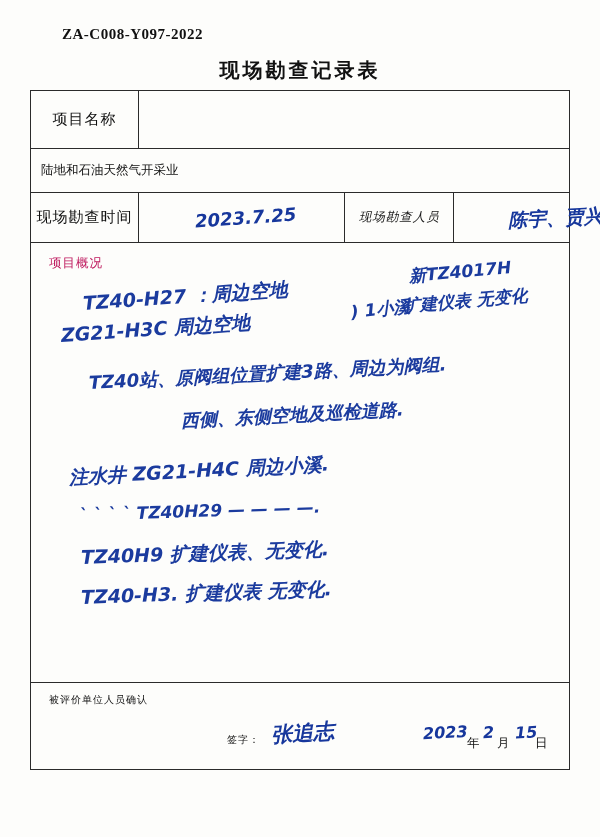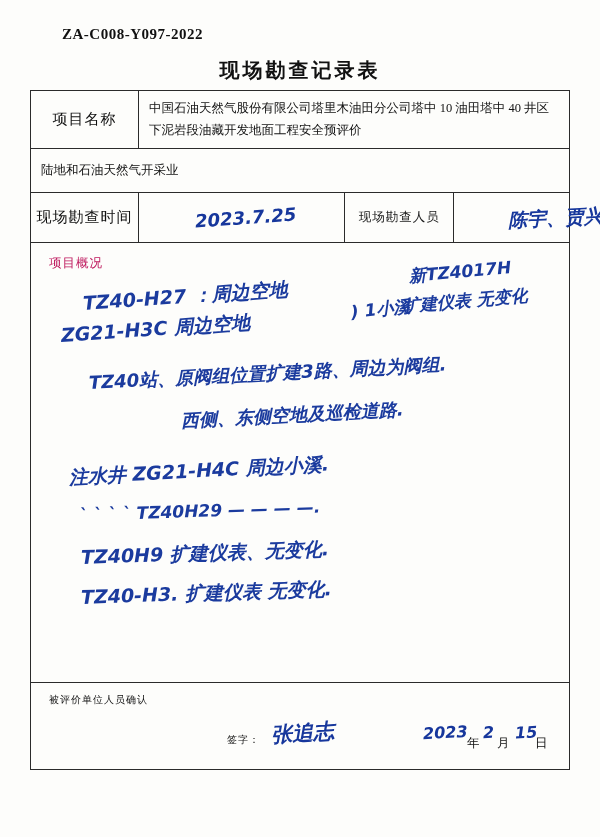--- a/index.html
+++ b/index.html
@@ -102,20 +102,21 @@
     border-left: 1.2px solid #2b2b2b;
     border-right: 1.2px solid #2b2b2b;
     display: flex;
     align-items: center;
     justify-content: center;
     font-family: "Liberation Serif", serif;
     font-size: 12.5px;
     letter-spacing: 1px;
     box-sizing: border-box;
     text-align: center;
+    font-style: italic;
   }
 
   .hand {
     font-family: "DejaVu Sans", sans-serif;
     color: #17379c;
     font-style: italic;
     font-weight: bold;
     white-space: nowrap;
   }
 
@@ -194,21 +195,20 @@
 
 <div class="page">
 
   <div class="doc-code">ZA-C008-Y097-2022</div>
   <div class="doc-title">现场勘查记录表</div>
 
   <div class="table-wrap">
 
     <div class="row row-project">
       <div class="cell-label">项目名称</div>
-      <div class="cell-value">中国石油天然气股份有限公司塔里木油田分公司塔中 10 油田塔中 40 井区下泥岩段油藏开发地面工程安全预评价</div>
     </div>
 
     <div class="row row-industry">
       <div class="cell-value">陆地和石油天然气开采业</div>
     </div>
 
     <div class="row row-time">
       <div class="cell-label">现场勘查时间</div>
       <div class="cell-hand">
         <span class="hand" style="font-size:18px; transform: rotate(-4deg); display:inline-block; margin-left:8px;">2023.7.25</span>

